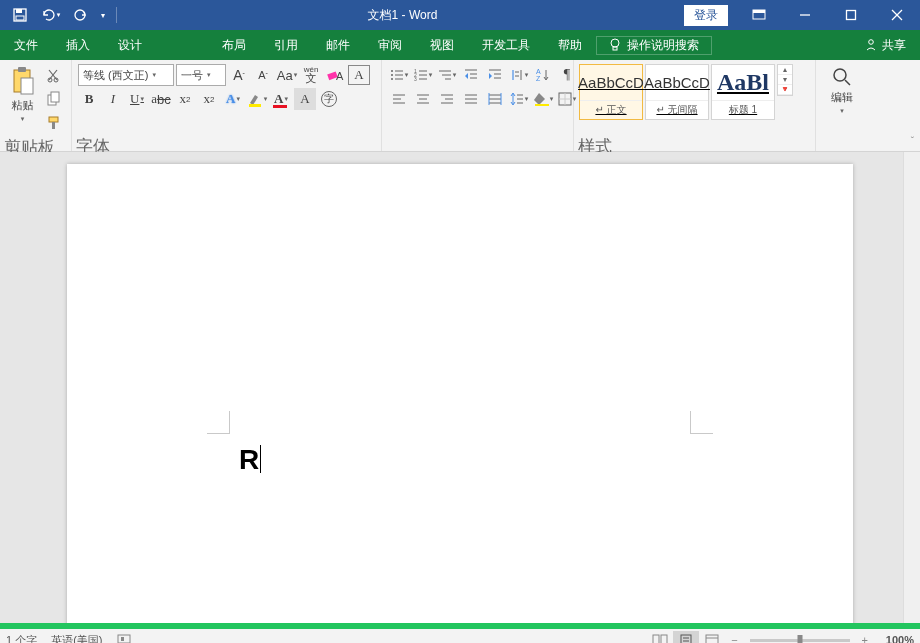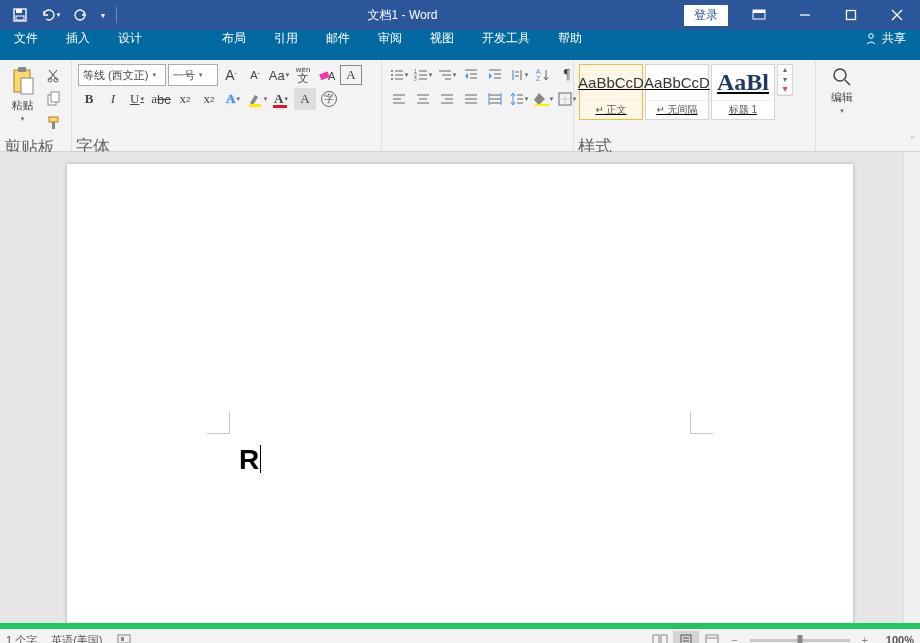--- a/index.html
+++ b/index.html
@@ -9,21 +9,21 @@
 .titlebar { height: 30px; background: #2b579a; display: flex; align-items: center; color: #fff; }
 .qat { display: flex; align-items: center; padding-left: 6px; gap: 2px; }
 .qat-btn { width: 28px; height: 26px; display: flex; align-items: center; justify-content: center; color: #fff; cursor: default; }
 .qat-sep { width: 1px; height: 16px; background: rgba(255,255,255,0.3); margin: 0 4px; }
 .title-center { flex: 1; text-align: center; font-size: 12px; }
 .title-right { display: flex; align-items: center; }
 .login-btn { background: #fff; color: #2b579a; padding: 2px 10px; font-size: 12px; margin-right: 8px; }
 .win-btn { width: 46px; height: 30px; display: flex; align-items: center; justify-content: center; color: #fff; }
 
 
-.tabs { height: 30px; background: #0369a1; display: flex; align-items: flex-start; }
+.tabs { height: 30px; background: #15803d; display: flex; align-items: center; }
 .tab { padding: 0 14px; color: #fff; font-size: 12px; display: flex; align-items: center; }
 .tab.active { background: #f3f3f3; color: #2b579a; margin-top: 48px; }
 .spacer { flex: 1; }
 .tell-me { display: flex; align-items: center; gap: 6px; color: #fff; padding: 0 12px; border: 1px solid rgba(255,255,255,0.25); margin: 2px 0; }
 .share { display: flex; align-items: center; gap: 4px; color: #fff; padding: 0 14px; }
 
 
 .ribbon { height: 92px; background: #f3f3f3; border-bottom: 1px solid #d4d4d4; display: flex; position: relative; }
 .group { border-right: 1px solid #e0e0e0; display: flex; flex-direction: column; padding: 2px 4px 0; }
 .group-body { flex: 1; display: flex; }
@@ -137,20 +137,27 @@
   <div class="tab">插入</div>
   <div class="tab">设计</div>
   <div class="tab active">开始</div>
   <div class="tab">布局</div>
   <div class="tab">引用</div>
   <div class="tab">邮件</div>
   <div class="tab">审阅</div>
   <div class="tab">视图</div>
   <div class="tab">开发工具</div>
   <div class="tab">帮助</div>
+  <div class="tell-me">
+    <svg width="12" height="14">
+        <ellipse cx="6" cy="5" rx="4" ry="4" fill="none" stroke="#fff"></ellipse>
+        <rect x="4" y="9" width="4" height="3" fill="none" stroke="#fff"></rect>
+      </svg>
+    <span>操作说明搜索</span>
+  </div>
   <div class="spacer"></div>
   <div class="share">
     <svg width="14" height="14">
         <circle cx="7" cy="4" r="2.3" fill="none" stroke="#fff"></circle>
         <path d="M3 12 Q7 8 11 12" fill="none" stroke="#fff"></path>
       </svg>
     <span>共享</span>
   </div>
 </div>
 
@@ -190,21 +197,21 @@
           </div>
       </div>
     </div>
     <div class="group-label">剪贴板</div>
   </div>
 
   <div class="group" style="width:310px">
     <div class="group-body">
       <div class="col" style="width:100%">
         <div class="row">
-          <div class="combo" style="width:88px">
+          <div class="combo" style="width:96px">
               <span>等线 (西文正)</span>
               <span class="caret-box">▾</span>
             </div>
           <div class="combo" style="width:50px">
               <span>一号</span>
               <span class="caret-box">▾</span>
             </div>
           <div class="small-btn" style="font-family:serif">
               <span style="font-size:14px">A</span>
               <span style="font-size:7px;vertical-align:super">ˆ</span>

